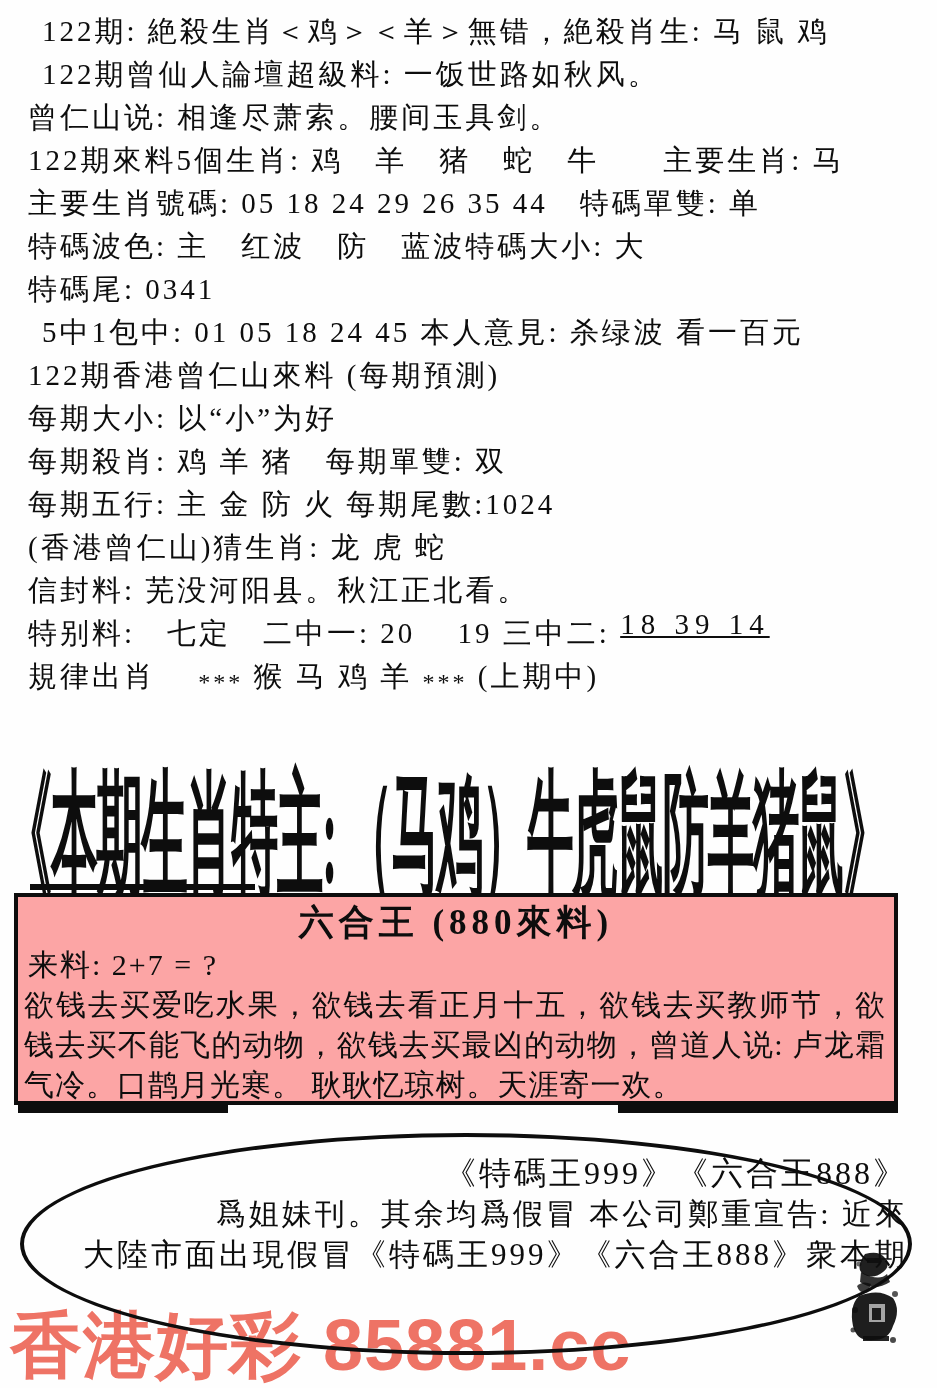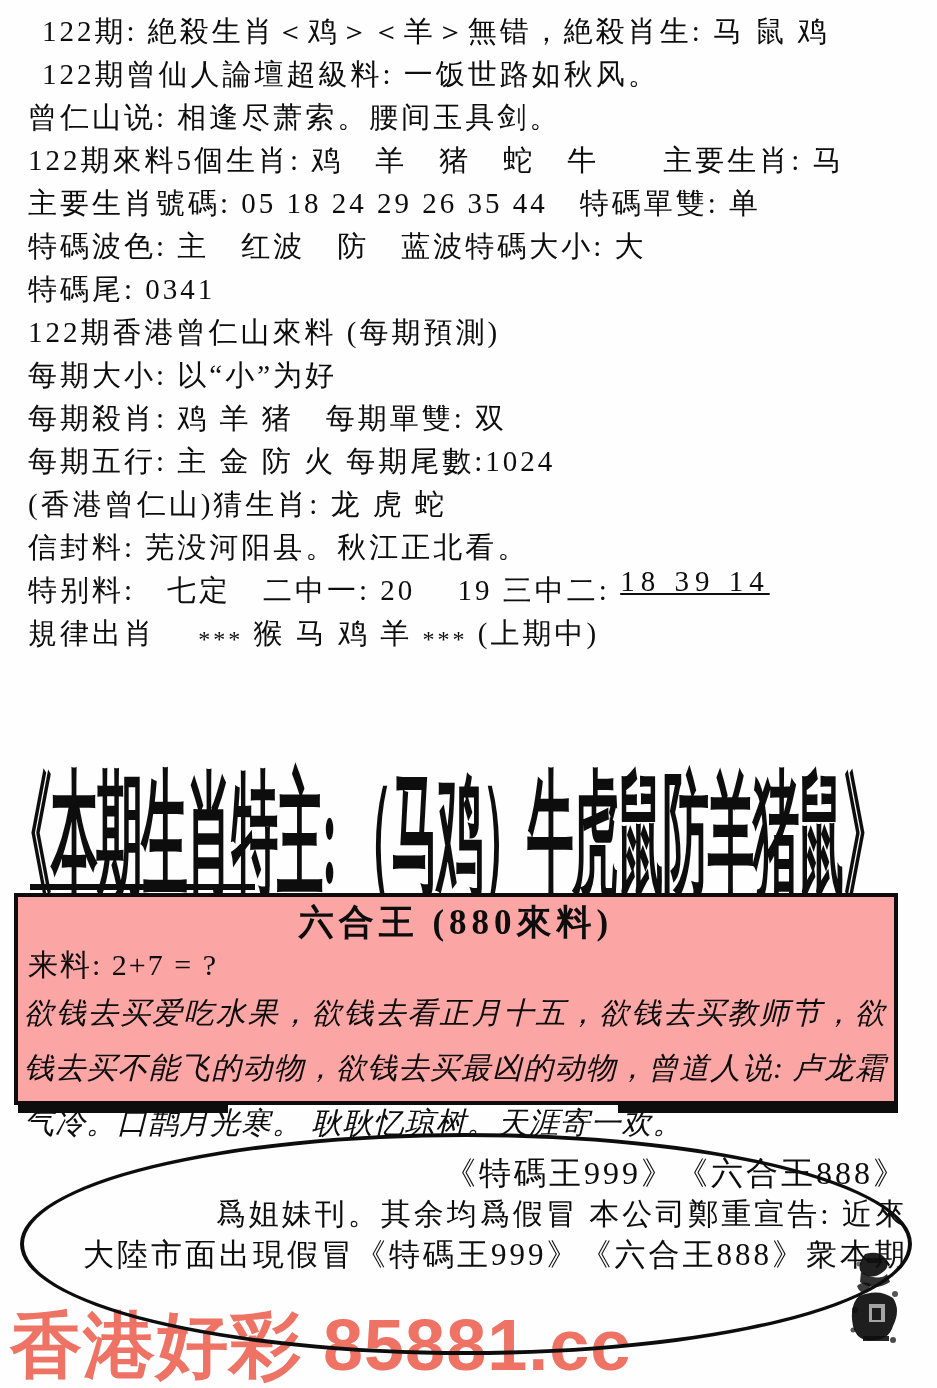--- a/index.html
+++ b/index.html
@@ -54,25 +54,24 @@
     text-align:center;
     font-size:35px;font-weight:bold;
     letter-spacing:5px;
     margin-top:4px;height:44px;line-height:44px;
   }
   .box-hint{
     font-size:30px;height:40px;line-height:40px;
     padding-left:10px;letter-spacing:2px;
   }
   .box-para{
-    font-size:30px;line-height:55px;
+    font-size:30px;line-height:40px;
     padding:0 8px 0 6px;
     letter-spacing:1px;
     text-align:justify;
-    font-style:italic;
   }
   .patch{position:absolute;height:9px;background:#0d0d0d;}
   .patch-left{top:1104px;left:18px;width:210px;}
   .patch-right{top:1104px;left:618px;width:280px;}
   
   .ellipse{
     position:absolute;top:1133px;left:20px;width:884px;height:214px;
     border:4px solid #0d0d0d;
     border-radius:50%;
     background:transparent;
@@ -109,20 +108,21 @@
   <div class="top-lines">
     <div class="line indent0">122期: 絶殺生肖＜鸡＞＜羊＞無错，絶殺肖生: 马 鼠 鸡</div>
     <div class="line indent0">122期曾仙人論壇超級料: 一饭世路如秋风。</div>
     <div class="line">曾仁山说: 相逢尽萧索。腰间玉具剑。</div>
     <div class="line">122期來料5個生肖: 鸡　羊　猪　蛇　牛　　主要生肖: 马</div>
     <div class="line">主要生肖號碼:  05 18 24 29 26 35 44　特碼單雙: 单</div>
     <div class="line">特碼波色: 主　红波　防　蓝波特碼大小: 大</div>
 
 
     <div class="line">特碼尾: 0341</div>
+    <div class="line indent0">5中1包中: 01 05 18 24 45  本人意見: 杀绿波 看一百元</div>
     <div class="line">122期香港曾仁山來料 (每期預測)</div>
     <div class="line">每期大小: 以“小”为好</div>
     <div class="line">每期殺肖: 鸡 羊 猪　每期單雙: 双</div>
     <div class="line">每期五行: 主 金 防 火 每期尾數:1024</div>
     <div class="line">(香港曾仁山)猜生肖: 龙 虎 蛇</div>
     <div class="line">信封料: 芜没河阳县。秋江正北看。</div>
 
     <div class="line"><span>特别料:　七定　二中一: 20　 19 三中二: </span><span class="raised">18 39 14</span></div>
 
     <div class="line"><span>規律出肖　 </span><span class="asterisks">***</span><span> 猴 马  鸡  羊 </span><span class="asterisks">***</span><span> (上期中)</span></div>

